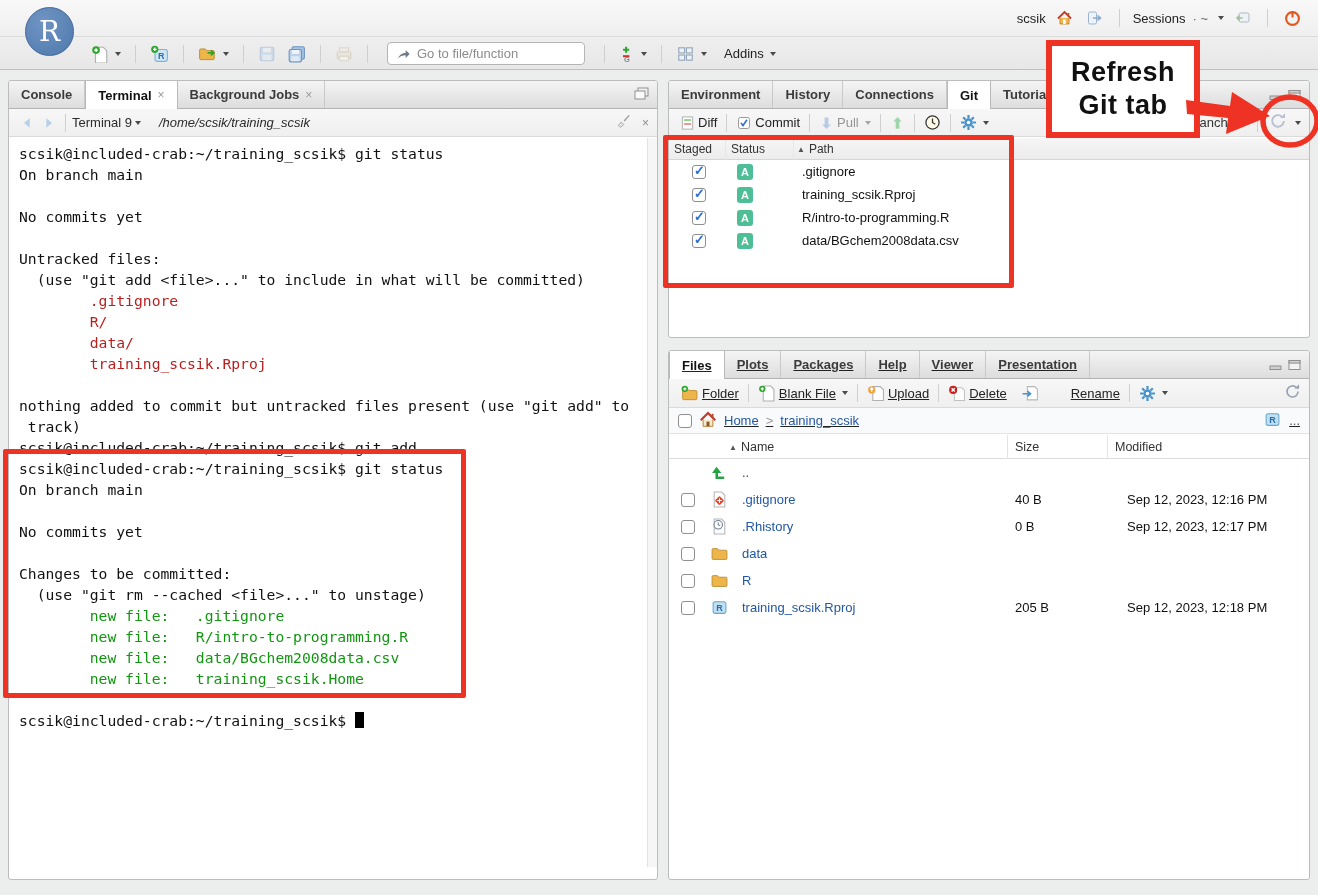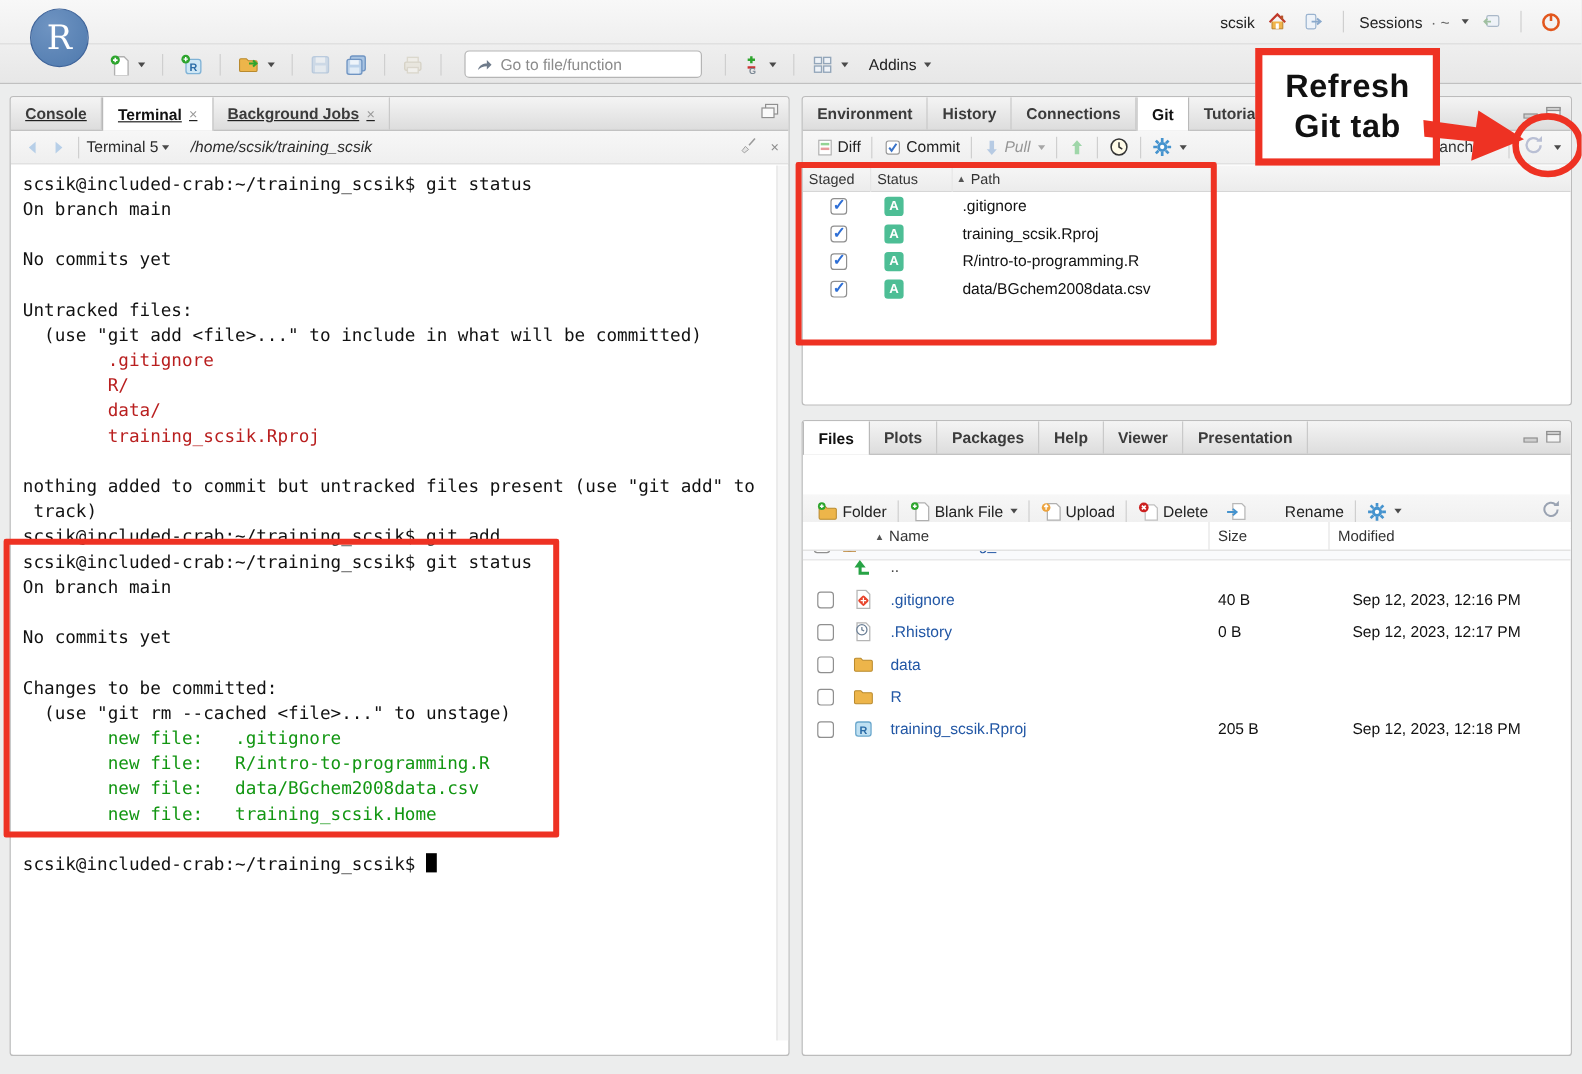--- a/index.html
+++ b/index.html
@@ -23,27 +23,27 @@
     display:flex; align-items:center; justify-content:center; z-index:5; }
   .rlogo span { color:#fff; font-family:"DejaVu Serif", serif; font-size:28px; }
   .searchbox { width:198px; height:23px; background:#fff; border:1px solid #b5b5b5; border-radius:4px;
     display:flex; align-items:center; gap:6px; padding:0 8px; margin:0 8px; }
   .searchbox .ph { color:#8b8b8b; font-size:13px; }
   .caret { display:inline-block; width:0; height:0; border-left:3.5px solid transparent; border-right:3.5px solid transparent; border-top:4px solid #4a4a4a; margin-left:3px; }
   .vsep { width:1px; height:18px; background:#cfcfcf; margin:0 6px; }
   .ibtn { display:flex; align-items:center; gap:3px; padding:2px 3px; border-radius:3px; }
   .ibtn svg { display:block; }
   .lbl13 { font-size:13px; color:#222; }
-  .dim { opacity:.45;font-style:italic; }
+  .dim { opacity:.45; }
 
   
   .panel { position:absolute; background:#fff; border:1px solid #bcbcbc; border-radius:3px; overflow:hidden; }
   #panel-left   { left:8px;   top:80px;  width:650px; height:800px; }
   #panel-rtop   { left:668px; top:80px;  width:642px; height:258px; }
-  #panel-rbot   { left:668px; top:350px; width:642px; height:530px; }
+  #panel-rbot   { left:668px; top:350px; width:642px; height:530px;text-decoration:underline; }
 
   .tabbar { height:28px; background:linear-gradient(#f4f4f4,#dddddd); border-bottom:1px solid #b3b3b3;
     display:flex; align-items:stretch; position:relative; }
   .tab { display:flex; align-items:center; gap:6px; padding:0 12px; font-size:13px; font-weight:700; color:#3b3b3b;
     border-right:1px solid #c9c9c9; }
   .tab.active { background:#fff; color:#111; margin-bottom:-1px; border-right:1px solid #b9b9b9; border-left:1px solid #b9b9b9; }
   .tab .x { color:#9a9a9a; font-weight:400; font-size:12px; }
   .tabbar .bar-right { margin-left:auto; display:flex; align-items:center; gap:6px; padding-right:8px; }
 
   .subbar { height:28px; background:linear-gradient(#f7f7f7,#efefef); border-bottom:1px solid #dadada;
@@ -68,21 +68,21 @@
   .grow .cb { position:absolute; left:23px; }
   .grow .badge { position:absolute; left:68px; }
   .grow .gpath { position:absolute; left:133px; font-size:13px; color:#111; }
   .badge { width:16px; height:16px; border-radius:3px; background:#4dbe95; color:#fff; font-size:11px; font-weight:700;
     display:flex; align-items:center; justify-content:center; }
   .cb { width:14px; height:14px; background:#fff; border:1px solid #8f8f8f; border-radius:3px; position:relative; }
   .cb.checked::after { content:"✓"; position:absolute; left:1px; top:-3px; color:#2e6fd6; font-size:13px; font-weight:700; }
 
   
   .filebar { height:29px; background:linear-gradient(#f7f7f7,#efefef); border-bottom:1px solid #dadada;
-    display:flex; align-items:center; padding:0 8px; font-size:13px;margin-top:33px; }
+    display:flex; align-items:center; padding:0 8px; font-size:13px; }
   .crumb { height:26px; background:#f9fafc; border-bottom:1px solid #e4e4e4; display:flex; align-items:center; gap:7px; padding:0 9px; font-size:13px; }
   .link { color:#2257a5; }
   .fhead { position:absolute; left:0; top:84px; right:0; height:24px; border-bottom:1px solid #dcdcdc;
     font-size:12.5px; color:#333; background:#fff; }
   .fhead .hc { position:absolute; top:0; height:24px; display:flex; align-items:center; }
   .fh-sep { position:absolute; top:84px; width:1px; height:24px; background:#e4e4e4; }
   #file-rows { position:absolute; left:0; top:108px; right:0; }
   .frow { height:27px; position:relative; display:flex; align-items:center; font-size:13px; }
   .frow .cb { position:absolute; left:12px; }
   .frow .fic { position:absolute; left:42px; width:17px; height:17px; }
@@ -238,21 +238,21 @@
       <span class="caret"></span>
       <span class="vsep"></span>
       <span>R 4.2.2</span>
       <span class="caret"></span>
     </div>
   </div>
 </div>
 
 <div class="panel" id="panel-left">
   <div class="tabbar" id="left-tabs-bar">
-    <div id="left-tabs" style="display:flex;text-decoration:underline;">
+    <div id="left-tabs" style="display:flex;">
         <div class="tab">
           <span>Console</span>
         </div>
         <div class="tab active">
           <span>Terminal</span>
           <span class="x">×</span>
         </div>
         <div class="tab">
           <span>Background Jobs</span>
           <span class="x">×</span>
@@ -272,21 +272,21 @@
         <svg width="15" height="14" viewBox="0 0 16 16">
           <path d="M10.5 2.5L4 8l6.5 5.5z" fill="#b7cfe8"></path>
         </svg>
       </span>
     <span class="ibtn">
         <svg width="15" height="14" viewBox="0 0 16 16">
           <path d="M5.5 2.5L12 8l-6.5 5.5z" fill="#b7cfe8"></path>
         </svg>
       </span>
     <span class="vsep"></span>
-    <span>Terminal 5</span>
+    <span>Terminal 9</span>
     <span class="caret"></span>
     <span style="margin-left:18px;font-style:italic;">/home/scsik/training_scsik</span>
     <span style="margin-left:auto; display:flex; align-items:center; gap:10px;">
       <span>
         <svg width="16" height="15" viewBox="0 0 16 16">
             <path d="M13.5 1.5L8.2 7.5" stroke="#9a9a9a" stroke-width="1.4"></path>
             <path d="M5 8.5l2.8 2.8-3.8 3-2-2z" fill="#e4e4e4" stroke="#9a9a9a" stroke-width=".8"></path>
           </svg>
       </span>
       <span style="color:#8c8c8c; font-size:12px;">×</span>

